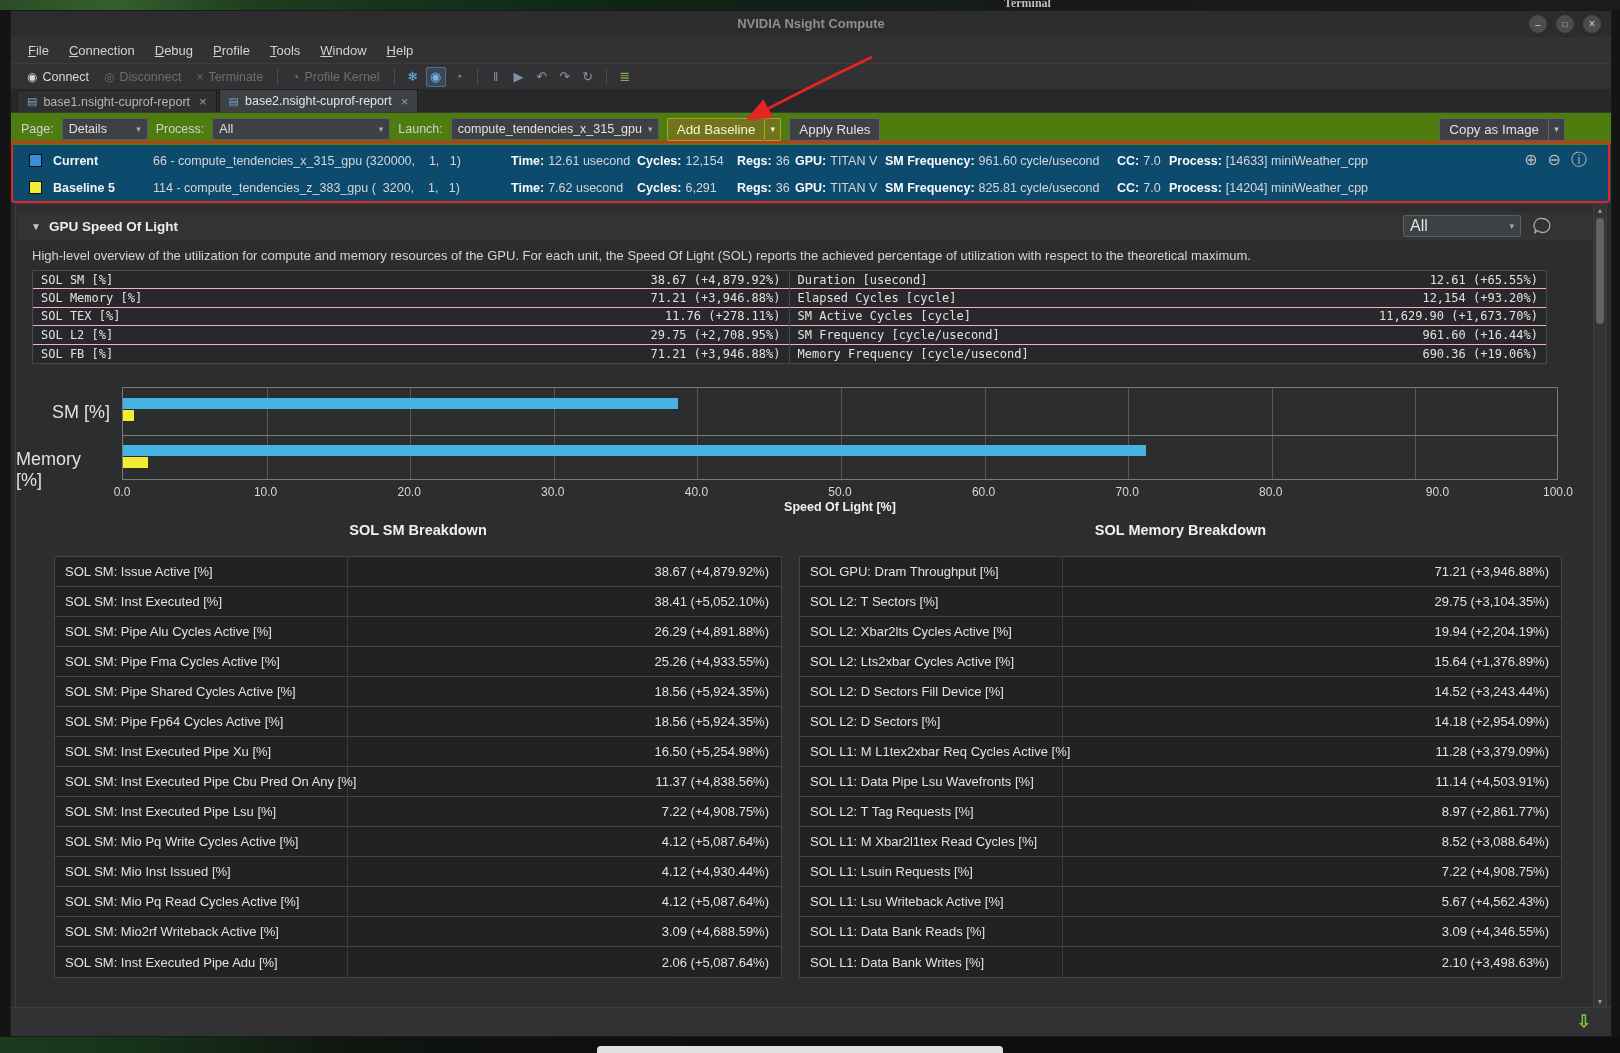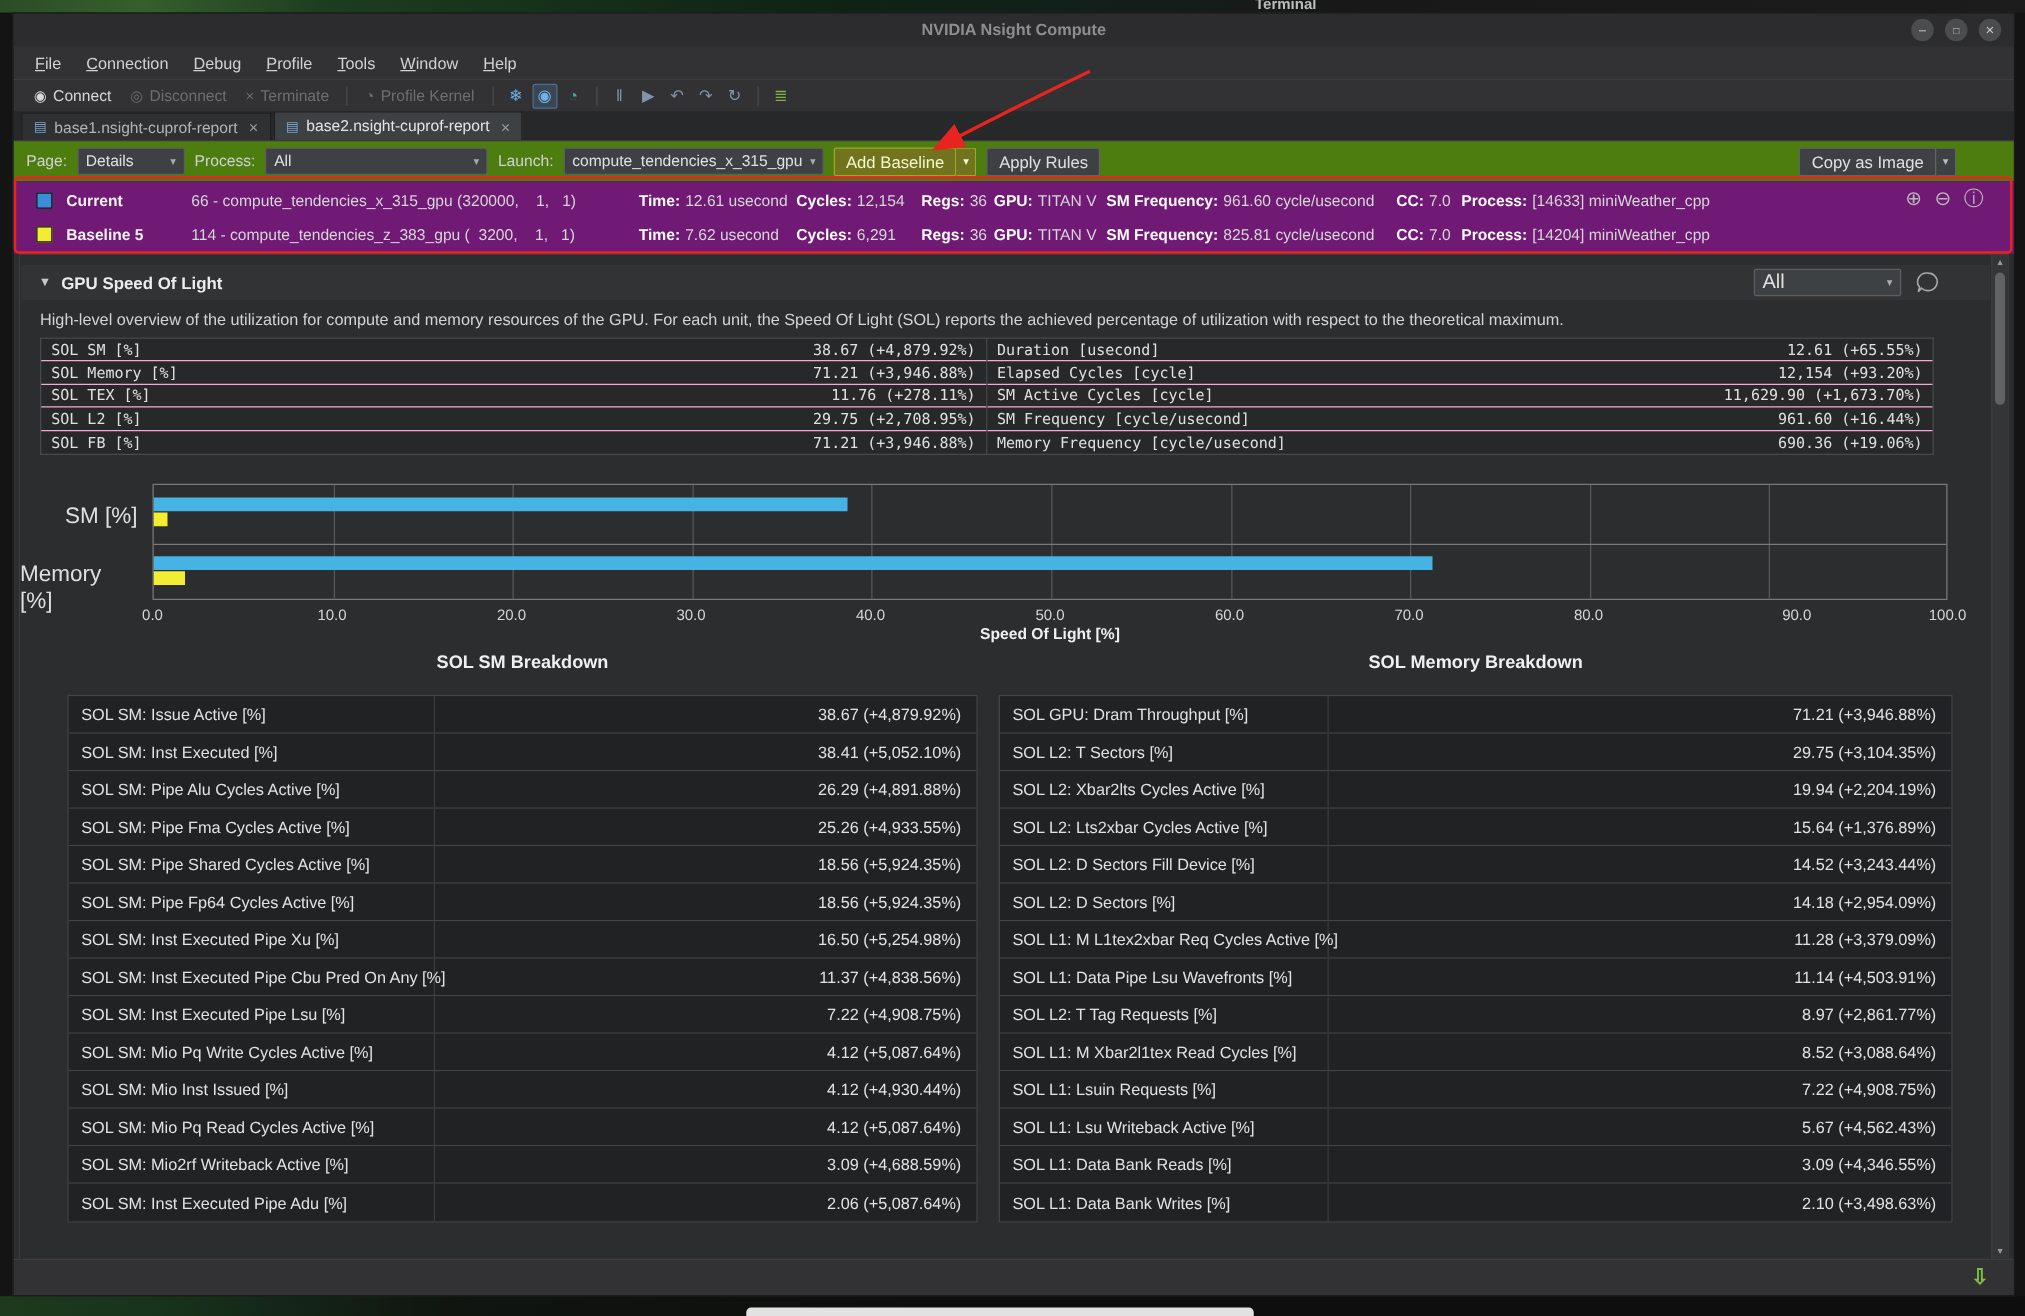--- a/index.html
+++ b/index.html
@@ -2,21 +2,21 @@
 <html><head>
 <meta charset="utf-8">
 <style>
   * { box-sizing: border-box; margin: 0; padding: 0; }
   html,body { background:#101010; }
   .page { position:relative; width:1620px; height:1053px; background:#141414; overflow:hidden;
           font-family:"Liberation Sans", sans-serif; }
 
   
   .wallpaper-top { position:absolute; left:0; top:0; width:100%; height:10px; overflow:hidden;
-    background:linear-gradient(90deg,#2a4d26 0%,#35602c 7%,#1d3d1f 16%,#14301a 28%,#0e2414 40%,#11201a 52%,#181818 66%,#1c1c1c 100%); }
+    background:linear-gradient(90deg,#2a4d26 0%,#35602c 7%,#1d3d1f 16%,#14301a 28%,#0e2414 40%,#11201a 52%,#181818 66%,#1c1c1c 100%);font-family:Liberation Serif, serif; }
   .bg-title { position:absolute; left:1004px; top:-4px; color:#bdbdbd; font-size:12px; font-weight:bold; }
   .wallpaper-bottom { position:absolute; left:0; bottom:0; width:100%; height:16px;
     background:linear-gradient(90deg,#1d3a1e 0%,#17331b 8%,#101510 22%,#0e0e0e 45%,#0e0e0e 100%); }
   .dock-bar { position:absolute; left:597px; bottom:0; width:406px; height:7px; background:#e2e2e2; border-radius:4px 4px 0 0; }
 
   
   .window { position:absolute; left:10px; top:10px; width:1602px; height:1027px; background:#2b2d2e; border:1px solid #1a1a1a; }
   .titlebar { position:absolute; left:0; top:0; right:0; height:26px; background:#2c2c2e; }
   .title { position:absolute; left:0; right:0; top:5px; text-align:center; color:#8e8e8e; font-size:13px; font-weight:bold; }
   .controls { position:absolute; right:10px; top:4px; display:flex; gap:9px; }
@@ -54,21 +54,21 @@
          padding:0 9px; color:#e0e0e0; cursor:pointer; white-space:nowrap; }
   .btn-add { background:#71731d; border-color:#a2a52b; color:#f4f7cf; }
   .btn-arrow { width:16px; height:23px; border:1px solid #616365; border-left:none; border-radius:0 2px 2px 0;
                background:#3e4143; display:flex; align-items:center; justify-content:center; color:#bbbbbb; font-size:9px; cursor:pointer; }
   .btn-arrow.add { background:#71731d; border-color:#a2a52b; color:#f4f7cf; }
   .group { display:flex; }
   .spacer { flex:1; }
   .copy-group { margin-right:36px; }
 
   
-  .baseline-area { position:absolute; left:0; top:134px; right:0; height:58px; background:#701a75; padding-top:2px; }
+  .baseline-area { position:absolute; left:0; top:134px; right:0; height:58px; background:#0c4a6e; padding-top:2px; }
   .b-row { display:grid; grid-template-columns:24px 100px 358px 126px 100px 58px 90px 232px 52px auto;
            align-items:center; height:27px; padding-left:18px; font-size:12.5px; color:#d6d6d6; white-space:nowrap; }
   .b-swatch { width:13px; height:13px; border:1px solid #101010; }
   .b-name { font-weight:bold; color:#f2f2f2; }
   .b-kernel { white-space:pre; }
   .b-cell b { color:#fafafa; margin-right:4px; }
   .b-controls { position:absolute; right:24px; top:6px; display:flex; gap:10px; }
   .b-ctrl { color:#b8b8b8; font-size:16px; line-height:18px; cursor:pointer; }
 
   

